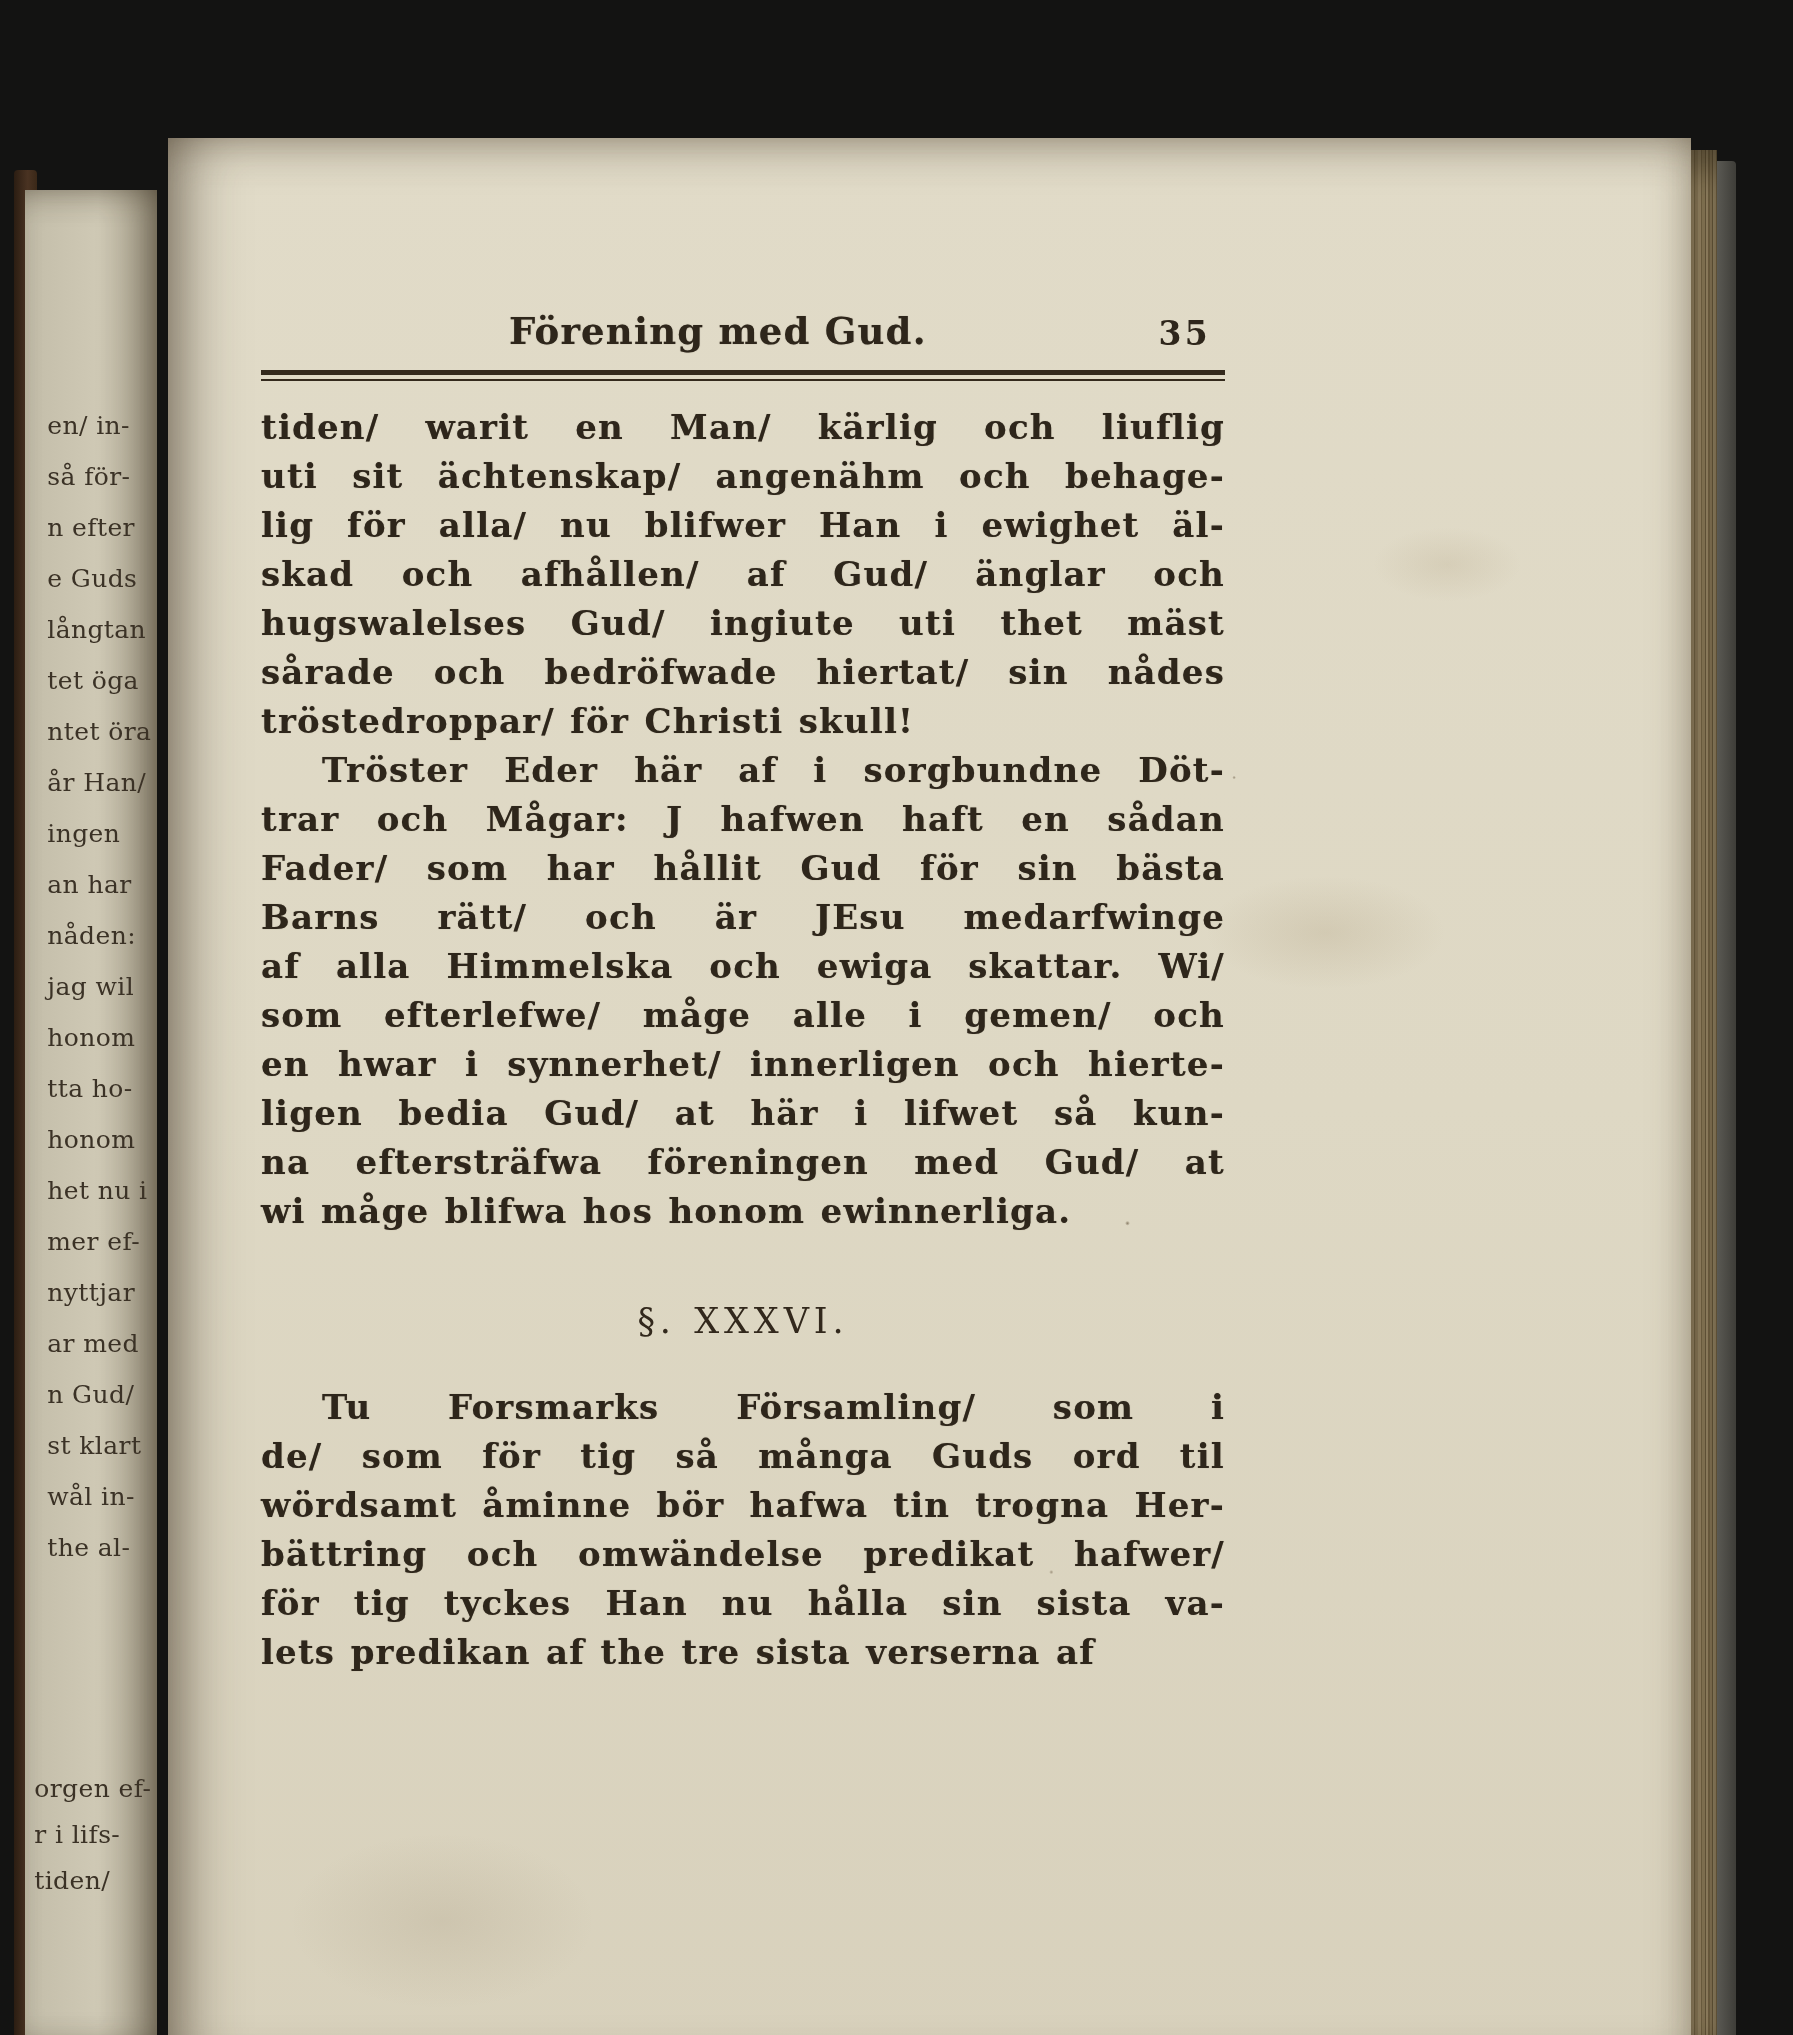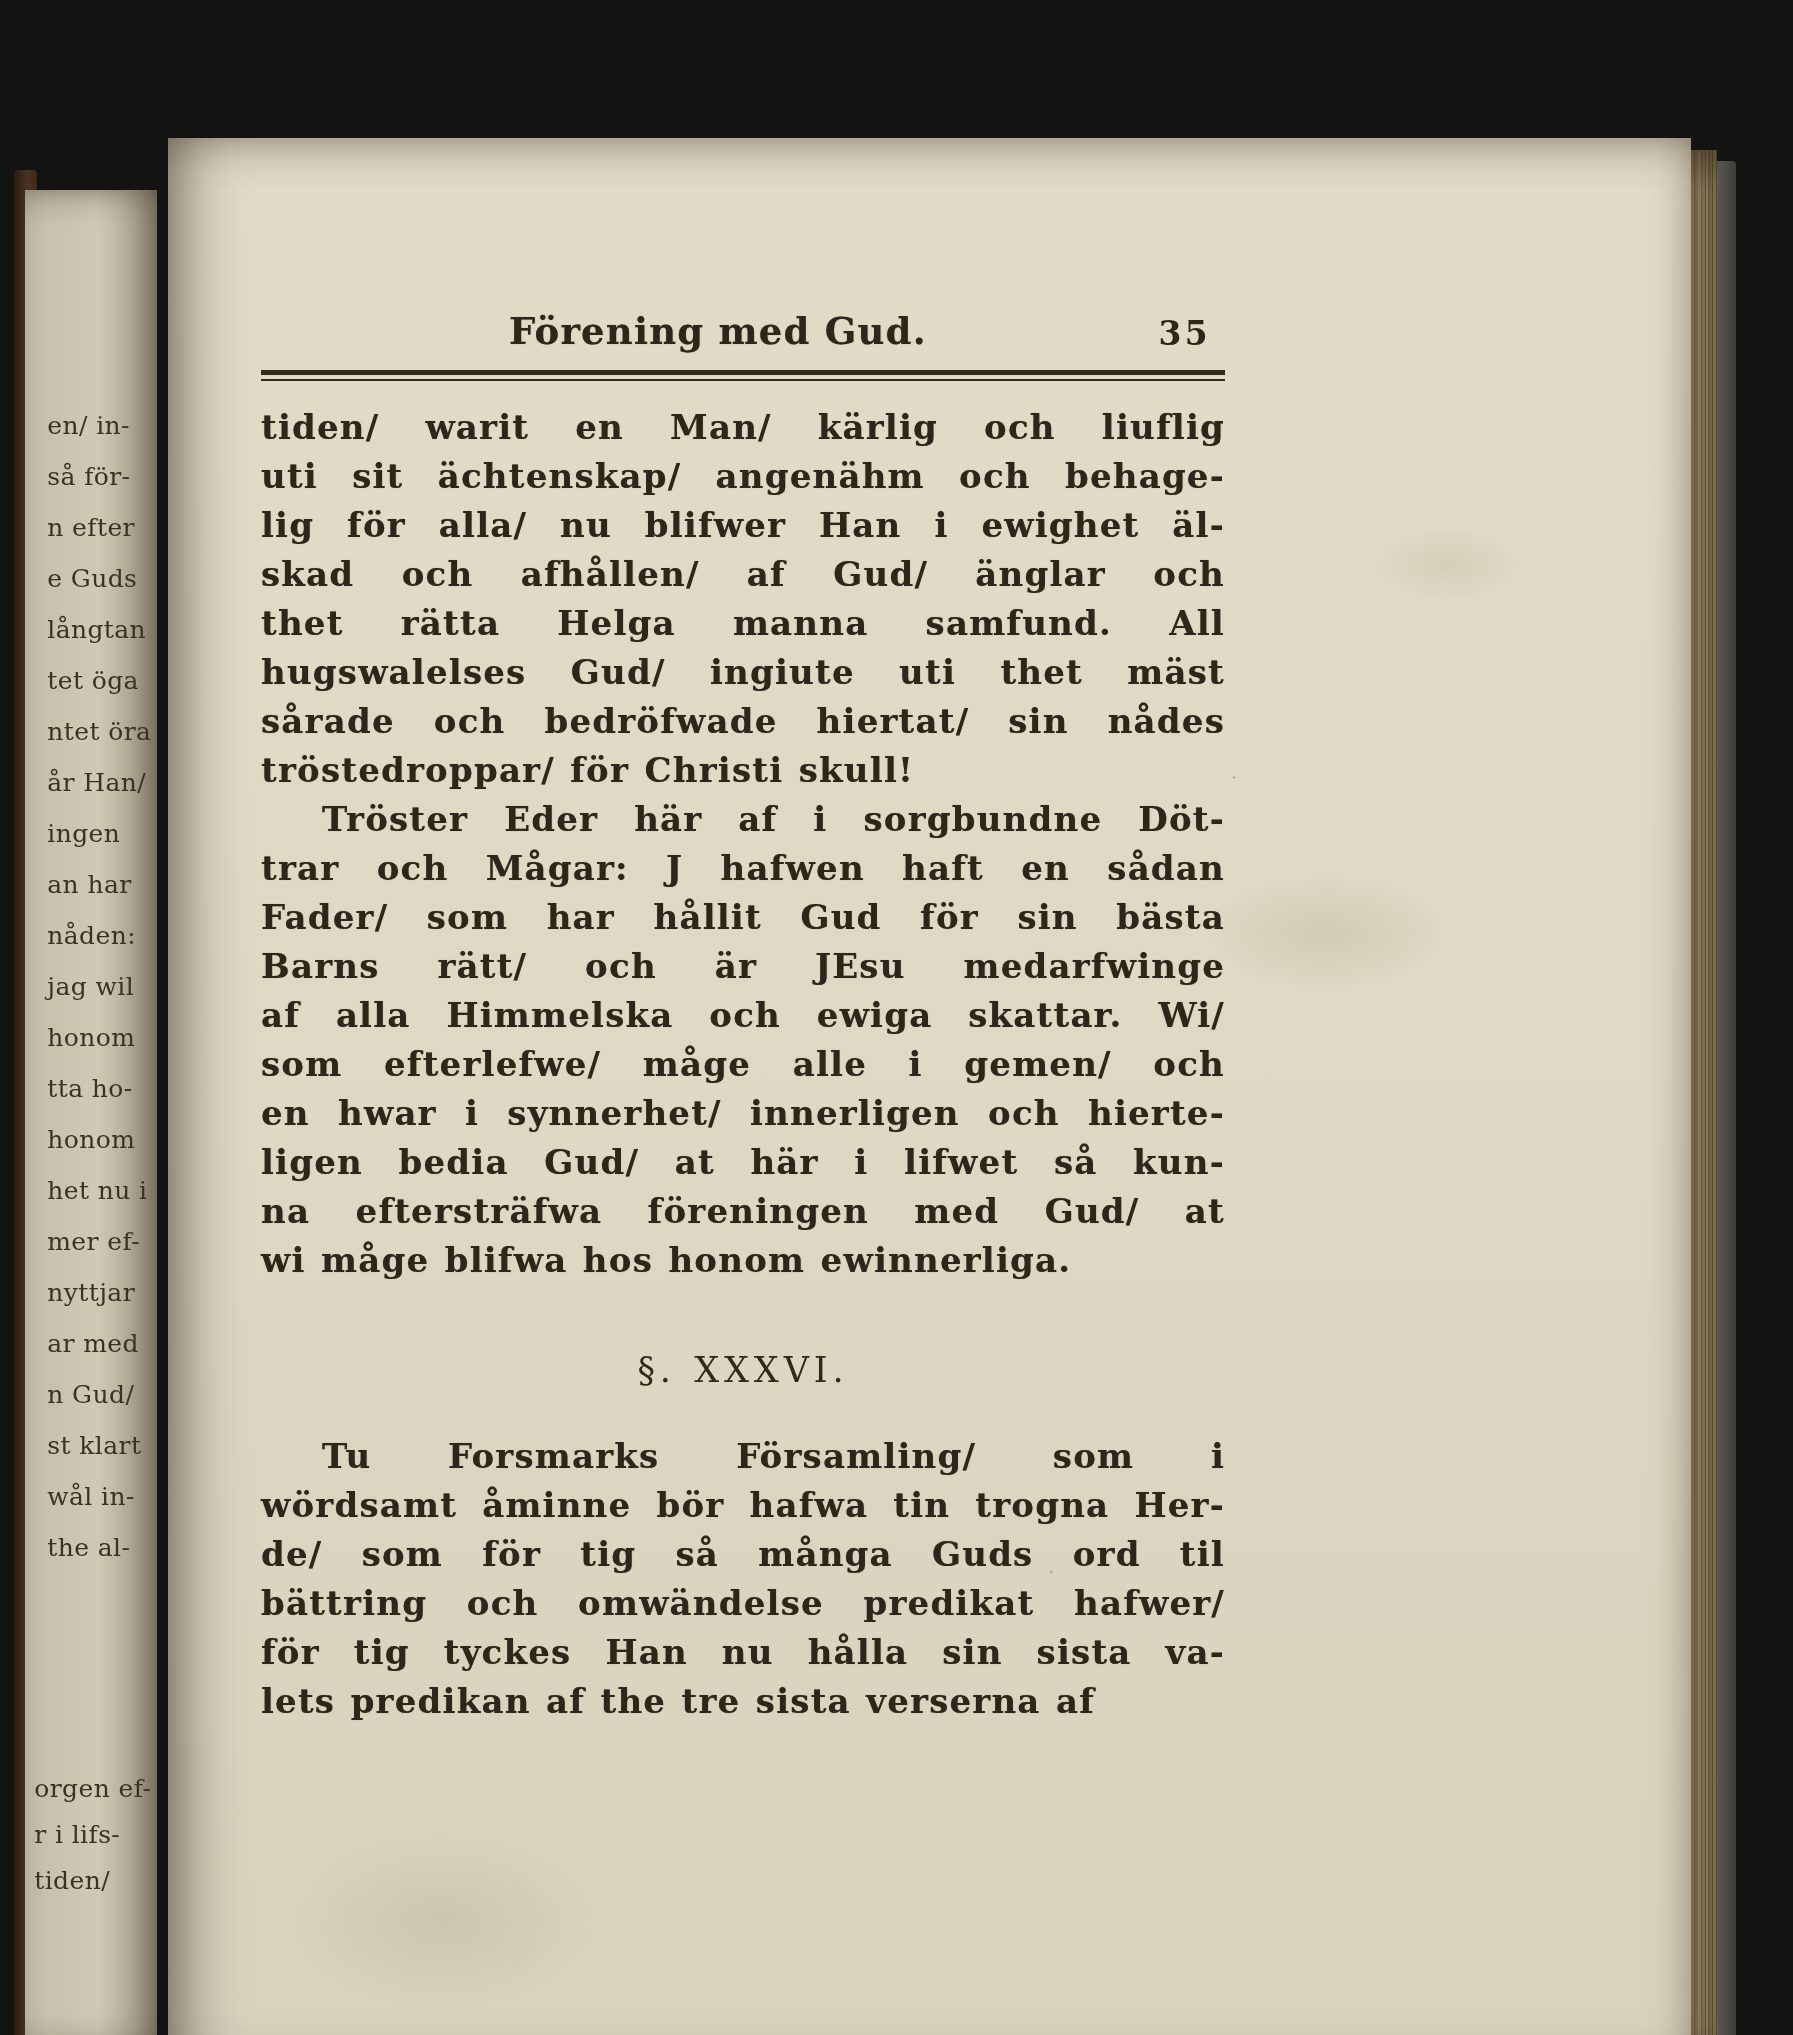--- a/index.html
+++ b/index.html
@@ -144,42 +144,41 @@
       </div>
 
       <div class="rule"></div>
 
       <div class="body-text">
         <div class="para">
             <div class="line">tiden/ warit en Man/ kärlig och liuflig</div>
             <div class="line">uti sit ächtenskap/ angenähm och behage-</div>
             <div class="line">lig för alla/ nu blifwer Han i ewighet äl-</div>
             <div class="line">skad och afhållen/ af Gud/ änglar och</div>
-            <div class="line">thet rätta Helga manna samfund. All</div>
             <div class="line">hugswalelses Gud/ ingiute uti thet mäst</div>
             <div class="line">sårade och bedröfwade hiertat/ sin nådes</div>
             <div class="line">tröstedroppar/ för Christi skull!</div>
           </div>
         <div class="para indent">
             <div class="line">Tröster Eder här af i sorgbundne Döt-</div>
             <div class="line">trar och Mågar: J hafwen haft en sådan</div>
             <div class="line">Fader/ som har hållit Gud för sin bästa</div>
             <div class="line">Barns rätt/ och är JEsu medarfwinge</div>
             <div class="line">af alla Himmelska och ewiga skattar. Wi/</div>
             <div class="line">som efterlefwe/ måge alle i gemen/ och</div>
             <div class="line">en hwar i synnerhet/ innerligen och hierte-</div>
             <div class="line">ligen bedia Gud/ at här i lifwet så kun-</div>
             <div class="line">na eftersträfwa föreningen med Gud/ at</div>
             <div class="line">wi måge blifwa hos honom ewinnerliga.</div>
           </div>
         <div class="section-heading">§. XXXVI.</div>
         <div class="para indent">
             <div class="line">Tu Forsmarks Församling/ som i</div>
+            <div class="line">de/ som för tig så många Guds ord til</div>
             <div class="line">wördsamt åminne bör hafwa tin trogna Her-</div>
-            <div class="line">de/ som för tig så många Guds ord til</div>
             <div class="line">bättring och omwändelse predikat hafwer/</div>
             <div class="line">för tig tyckes Han nu hålla sin sista va-</div>
             <div class="line">lets predikan af the tre sista verserna af</div>
           </div>
       </div>
 
 
     </div>
   </div>
 

